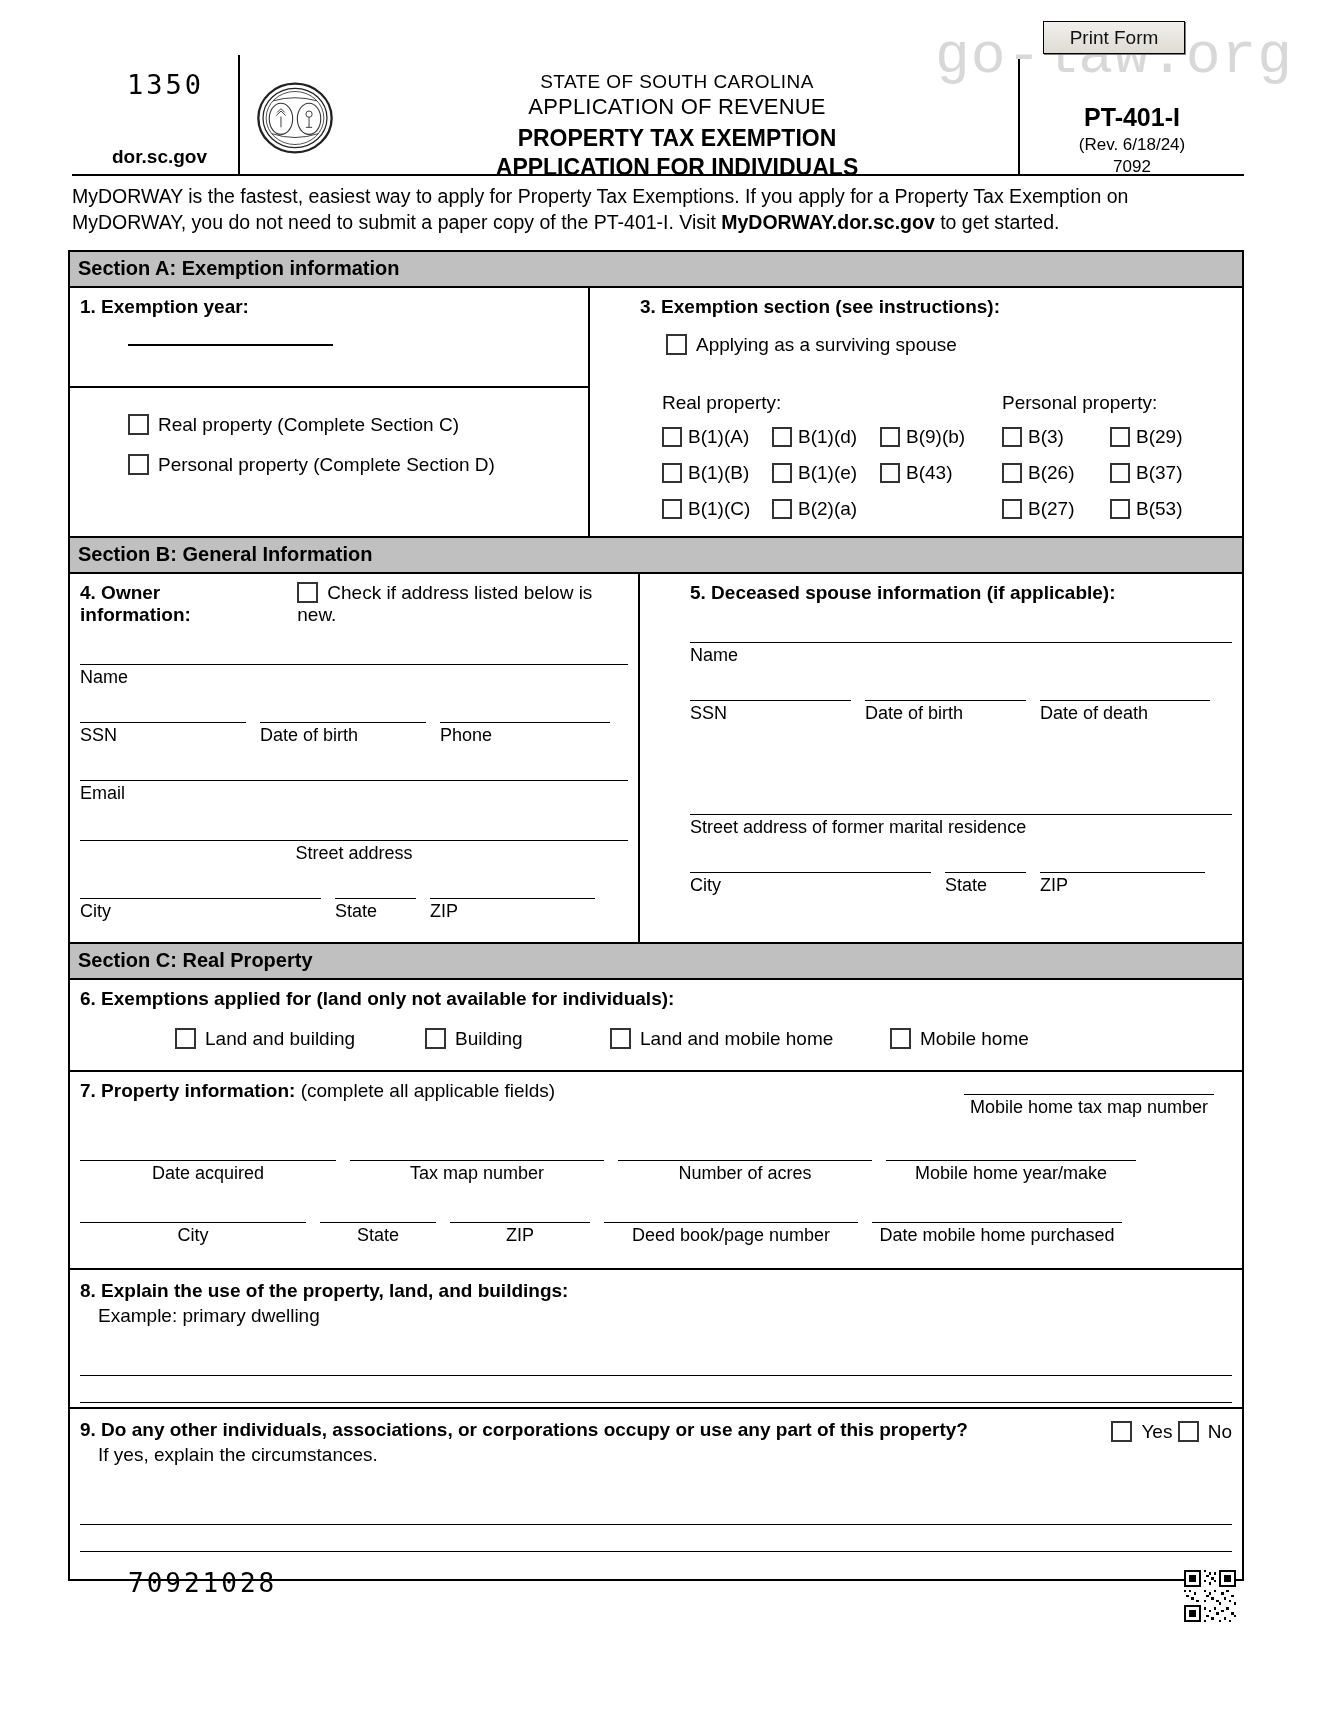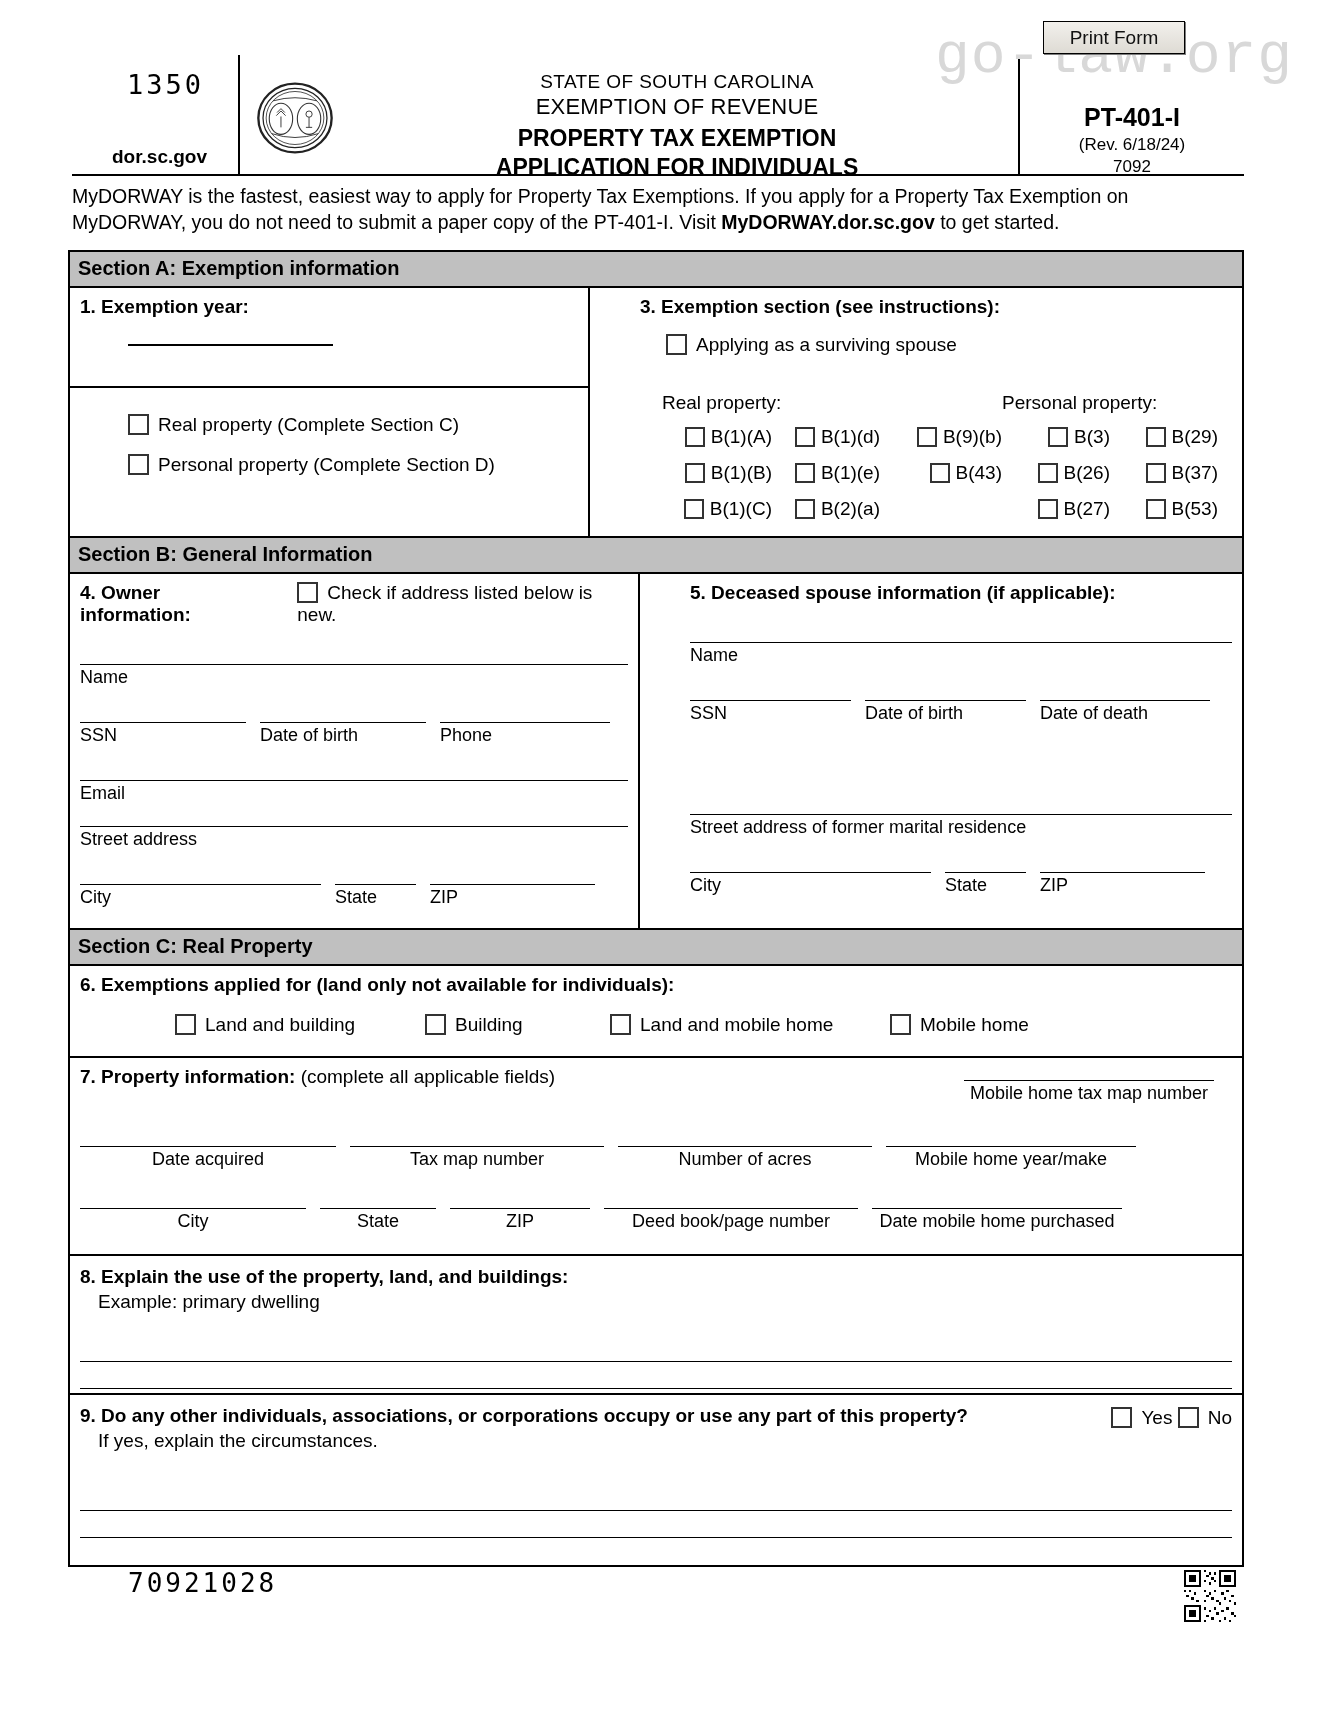--- a/index.html
+++ b/index.html
@@ -114,21 +114,21 @@
     vertical-align:-4px; margin-right:9px;
   }
   .cb.sm{ width:20px; height:20px; }
   .cbrow{ font-size:19px; margin:13px 0 0 48px; }
   .cbrow.l2{ margin-top:18px; }
 
   .subhdr{ font-size:19px; margin-top:16px; }
 
   
   .exgrid{ display:flex; margin-top:12px; }
-  .excol{ display:inline-block; vertical-align:top;text-align:right; }
+  .excol{ display:inline-block; vertical-align:top; }
   .excell{ font-size:19px; white-space:nowrap; margin-bottom:14px; }
   .excell .cb{ margin-right:6px; }
 
   
   .fline{ position:relative; }
   .fline .ln{ border-bottom:1.6px solid #000; height:0; }
   .flab{ font-size:18px; padding-top:2px; }
 
   .fieldrow{ display:flex; }
   .fieldrow > div{ padding-right:14px; }
@@ -175,21 +175,21 @@
         <path d="M32 62 L32 48 M26 47 l6-6 l6 6 M27 43 l5-5 l5 5" stroke="#333" stroke-width="1.2" fill="none"></path>
         <circle cx="68" cy="45" r="4" fill="none" stroke="#333" stroke-width="1.2"></circle>
         <path d="M68 49 L68 62 M64 62 L72 62" stroke="#333" stroke-width="1.2" fill="none"></path>
         <path d="M20 70 Q50 80 80 70" stroke="#333" stroke-width="1.2" fill="none"></path>
         <path d="M22 28 Q50 20 78 28" stroke="#333" stroke-width="1.2" fill="none"></path>
       </svg>
     </div>
 
     <div class="h-center">
       <div class="h-l1">STATE OF SOUTH CAROLINA</div>
-      <div class="h-l2">EXEMPTION OF REVENUE</div>
+      <div class="h-l2">APPLICATION OF REVENUE</div>
       <div class="h-l3">PROPERTY TAX EXEMPTION</div>
       <div class="h-l4">APPLICATION FOR INDIVIDUALS</div>
     </div>
 
     <div class="h-right">
       <div class="hr-code">PT-401-I</div>
       <div class="hr-rev">(Rev. 6/18/24)</div>
       <div class="hr-no">7092</div>
     </div>
   </div>
@@ -297,21 +297,21 @@
               <div class="ln" style="border-bottom:1.6px solid #000;"></div>
               <div class="flab">Phone</div>
             </div>
           </div>
 
           <div class="fline" style="margin-top:34px;">
             <div class="ln"></div>
             <div class="flab">Email</div>
           </div>
 
-          <div class="fline" style="margin-top:22px;">
+          <div class="fline" style="margin-top:36px;text-align:center;">
             <div class="ln"></div>
             <div class="flab">Street address</div>
           </div>
 
           <div class="fieldrow" style="margin-top:34px;">
             <div style="width:255px;">
               <div class="ln" style="border-bottom:1.6px solid #000;"></div>
               <div class="flab">City</div>
             </div>
             <div style="width:95px;">

